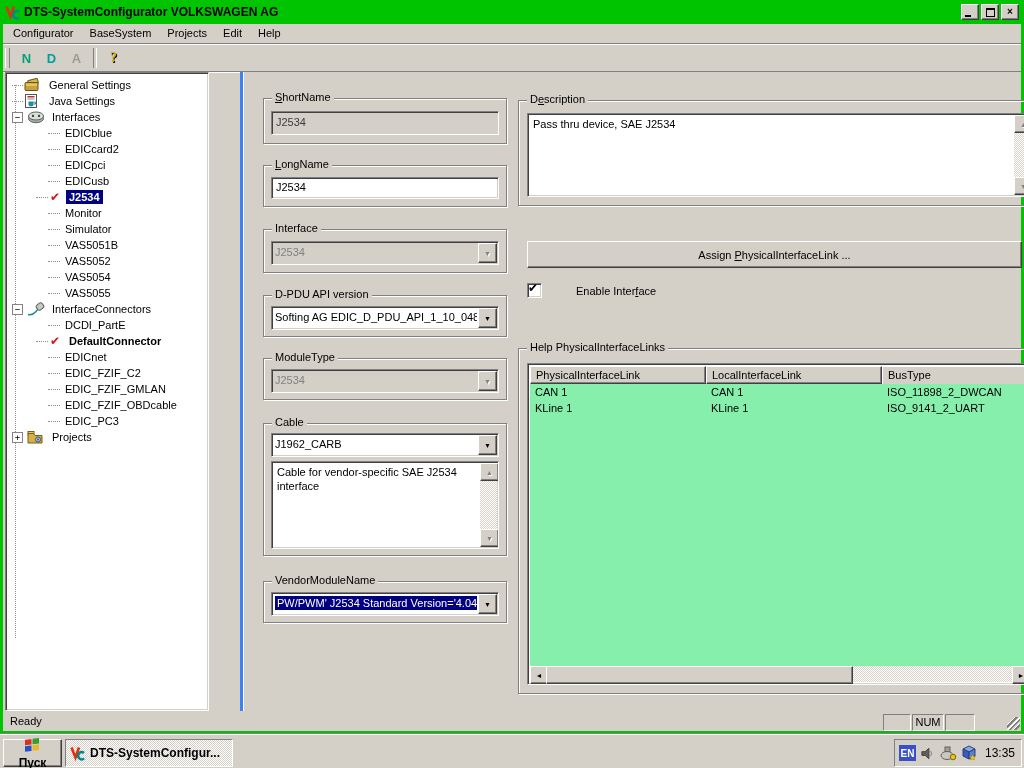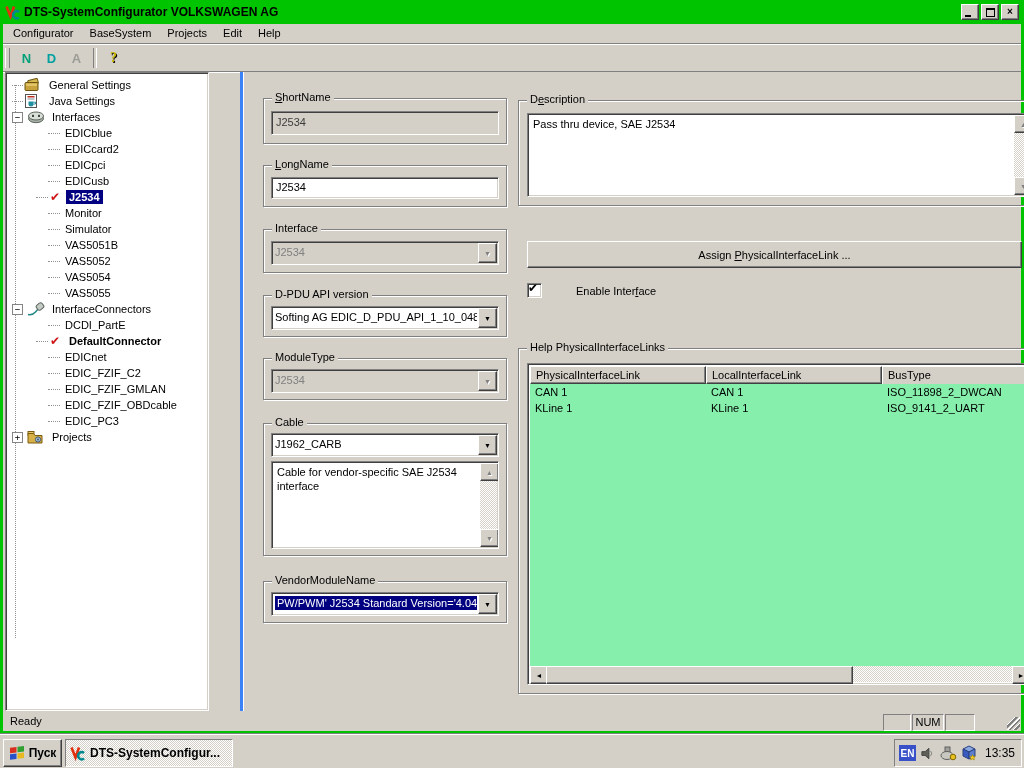--- a/index.html
+++ b/index.html
@@ -113,21 +113,21 @@
   .spanel{position:absolute;top:3px;height:15px;border:1px solid;border-color:#808080 #fff #fff #808080;
           text-align:center;line-height:14px;}
   #grip{position:absolute;right:1px;bottom:1px;width:13px;height:13px;
         background:
          linear-gradient(135deg,transparent 0 5px,#fff 5px 6px,#808080 6px 8px,transparent 8px 9px,#fff 9px 10px,#808080 10px 12px,transparent 12px 13px,#fff 13px 14px,#808080 14px 16px,transparent 16px);}
 
   
   #taskbar{position:absolute;left:0;top:734px;width:1024px;height:34px;background:#d4d0c8;
            border-top:1px solid #fff;box-shadow:0 -1px 0 #808080;}
   #start-btn{position:absolute;left:3px;top:4px;width:57px;height:26px;display:flex;align-items:center;
-             justify-content:center;gap:3px;font-weight:bold;font-size:12px;}
+             justify-content:center;gap:3px;font-weight:bold;font-size:12px;flex-direction:column;}
   #task-btn{position:absolute;left:65px;top:4px;width:158px;height:26px;display:flex;align-items:center;gap:4px;
             padding:0 4px;border:1px solid;border-color:#808080 #fff #fff #808080;
             background:repeating-conic-gradient(#fff 0% 25%,#d4d0c8 25% 50%) 0 0/2px 2px;
             font-weight:bold;font-size:12px;white-space:nowrap;overflow:hidden;}
   #tray{position:absolute;right:2px;top:4px;height:26px;border:1px solid;border-color:#808080 #fff #fff #808080;
         display:flex;align-items:center;gap:4px;padding:0 6px 0 4px;}
   #lang-en{width:17px;height:16px;background:#3850c8;color:#fff;font-size:10px;font-weight:bold;
            display:flex;align-items:center;justify-content:center;}
   #tray-time{margin-left:4px;font-size:12px;}
   .trayicon{display:inline-flex;align-items:center;}

